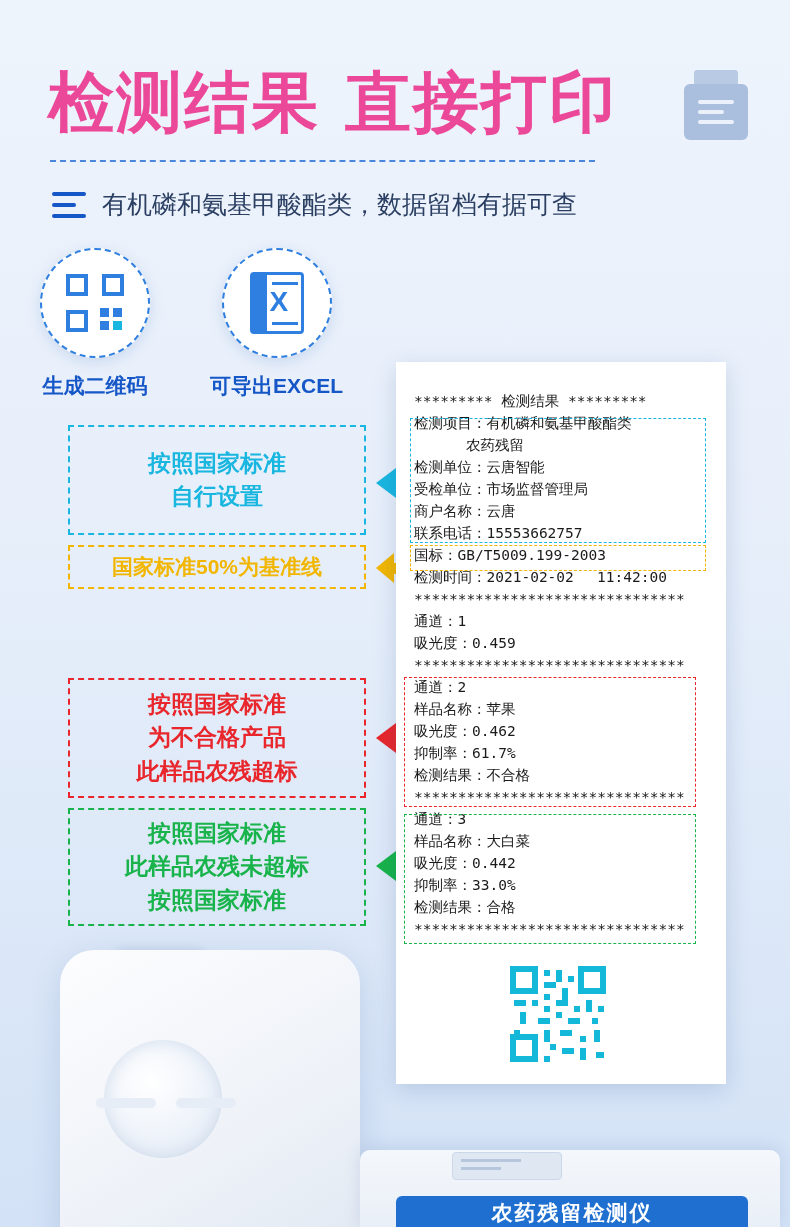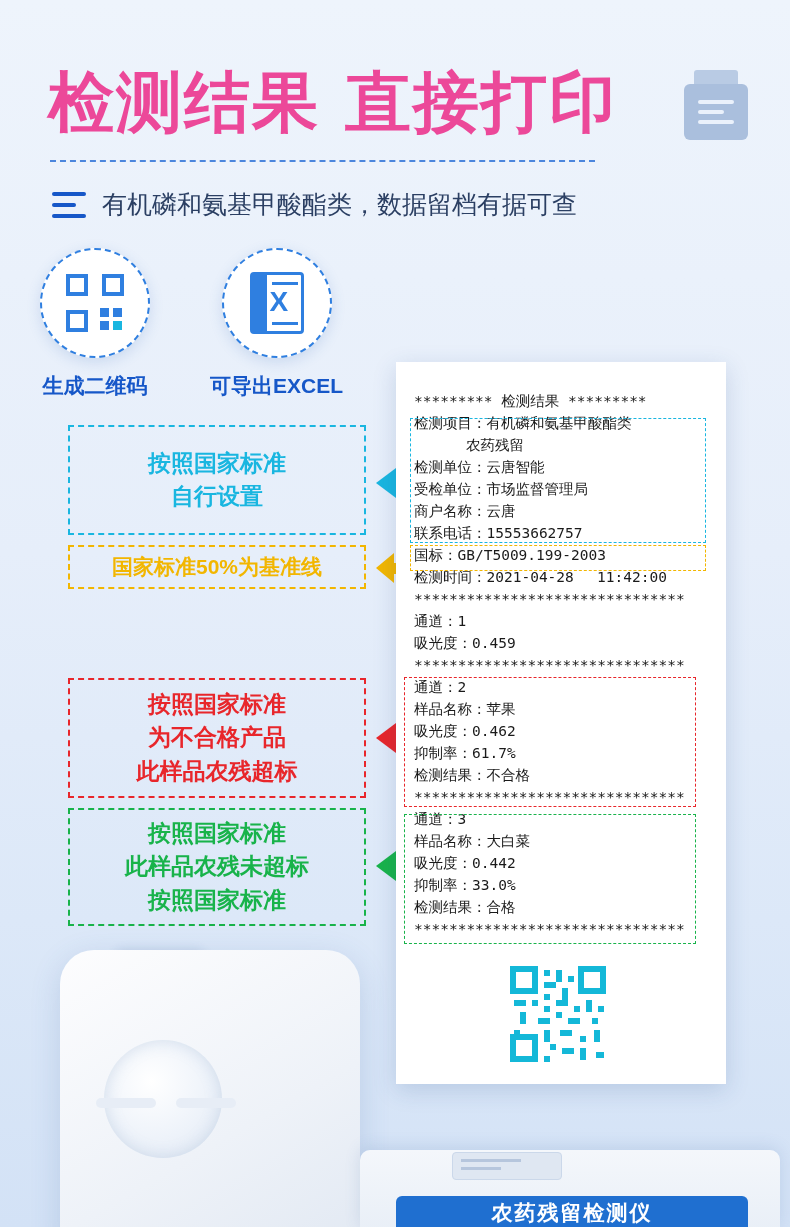--- a/index.html
+++ b/index.html
@@ -249,21 +249,21 @@
   <div class="r-line">
     <span>商户名称：</span><span>云唐</span>
   </div>
   <div class="r-line">
     <span>联系电话：</span><span>15553662757</span>
   </div>
   <div class="r-line">
     <span>国标：</span><span>GB/T5009.199-2003</span>
   </div>
   <div class="r-line">
-    <span>检测时间：</span><span>2021-04-28　 11:42:00</span>
+    <span>检测时间：</span><span>2021-02-02　 11:42:00</span>
   </div>
 
   <div class="r-sep">*******************************</div>
 
   <div class="r-line">
     <span>通道：</span><span>1</span>
   </div>
   <div class="r-line">
     <span>吸光度：</span><span>0.459</span>
   </div>

